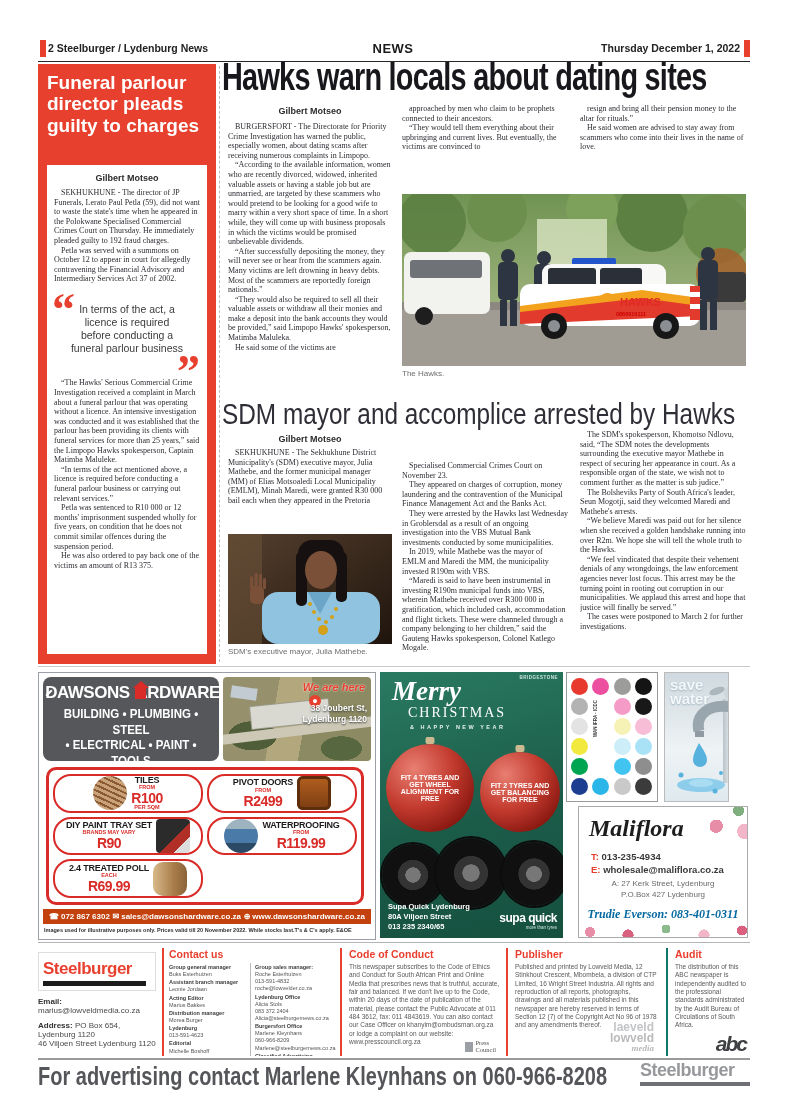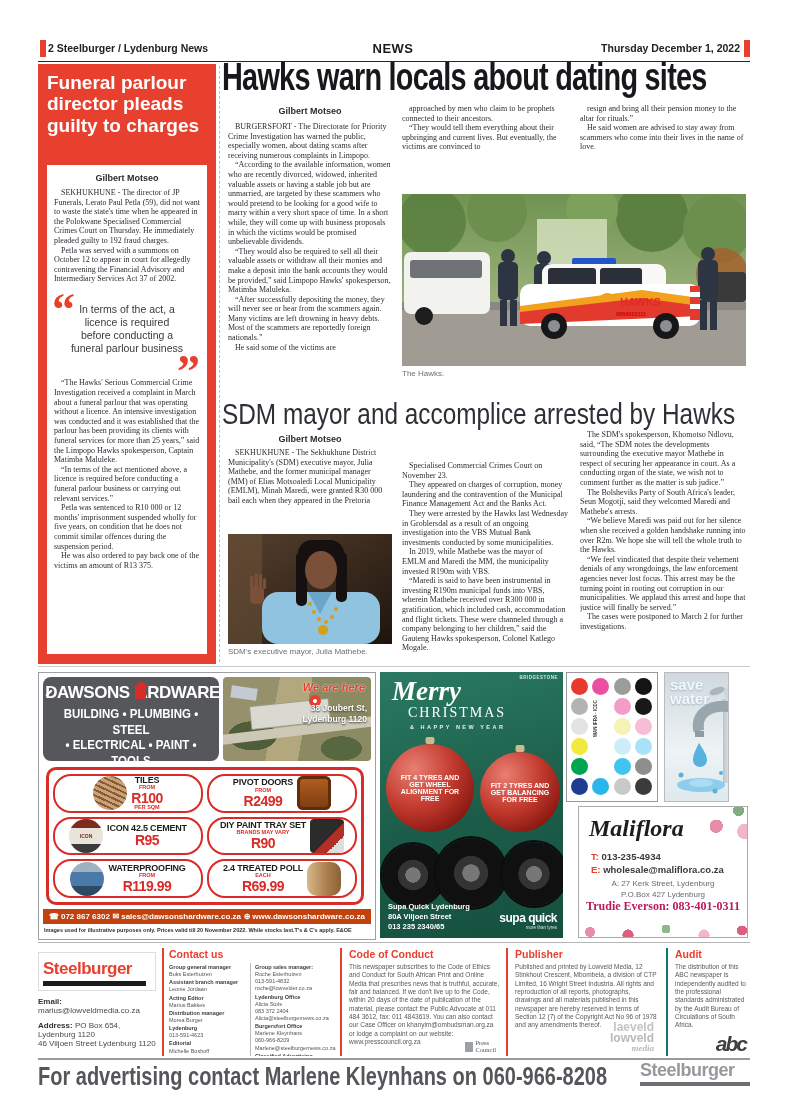--- a/index.html
+++ b/index.html
@@ -130,21 +130,21 @@
   .sw-text{position:absolute;top:5px;left:5px;font-size:15px;font-weight:800;line-height:.95;color:#f3f8fa;text-shadow:0 1px 2px #9fb4bf;}
   .mali{left:578px;top:806px;width:170px;height:132px;border:1px solid #aaa;background:#fff;box-sizing:border-box;overflow:hidden;}
   .mali-fl{position:absolute;border-radius:50%;}
   .fl1{right:-14px;top:-12px;width:64px;height:52px;background:radial-gradient(12px 12px at 30% 60%,#e88da8 0 55%,transparent 56%),radial-gradient(10px 10px at 65% 30%,#7fae7f 0 55%,transparent 56%),radial-gradient(14px 14px at 75% 70%,#f2b6c8 0 55%,transparent 56%);}
   .fl2{left:-8px;bottom:-10px;width:190px;height:30px;border-radius:0;background:radial-gradient(9px 9px at 10% 50%,#e88da8 0 55%,transparent 56%),radial-gradient(10px 10px at 30% 60%,#d9607f 0 55%,transparent 56%),radial-gradient(8px 8px at 50% 40%,#8cba8c 0 55%,transparent 56%),radial-gradient(10px 10px at 70% 60%,#f2b6c8 0 55%,transparent 56%),radial-gradient(9px 9px at 90% 45%,#d9607f 0 55%,transparent 56%);}
   .mali-name{position:absolute;top:8px;left:10px;font-family:"Liberation Serif",serif;font-style:italic;font-weight:bold;font-size:24px;color:#1d1d1d;}
   .mali-line{position:absolute;left:12px;font-size:9.5px;font-weight:bold;color:#3a3a3a;}
   .mali-line .lab{color:#e8402f;}
   .mali-t{top:44px;} .mali-e{top:57px;}
   .mali-a{position:absolute;left:0;right:0;top:72px;text-align:center;font-size:8px;color:#6a6a6a;line-height:1.35;}
-  .mali-agent{position:absolute;left:0;right:0;top:92px;text-align:center;font-family:"Liberation Serif",serif;font-weight:bold;font-size:12px;color:#be185d;}
+  .mali-agent{position:absolute;left:0;right:0;top:100px;text-align:center;font-family:"Liberation Serif",serif;font-style:italic;font-weight:bold;font-size:12px;color:#0369a1;}
 
   
   .foot-rule-top{left:38px;right:36px;top:942px;border-top:1px solid #b5b5b5;}
   .foot-rule-bot{left:38px;right:36px;top:1058px;border-top:2px solid #9a9a9a;}
   .sb-block{left:38px;top:952px;width:118px;font-size:8px;color:#4a4a4a;}
   .sb-logo{border:1px solid #ddd;padding:6px 4px 4px 4px;margin-bottom:6px;}
   .sb-logo .nm{color:#e8402f;font-weight:800;font-size:17px;letter-spacing:-.5px;}
   .sb-logo .bar{height:5px;background:#1c1c1c;margin-top:2px;width:95%;}
   .sb-block b{color:#333;}
   .fcol{box-sizing:border-box;}
@@ -206,22 +206,22 @@
         </div>
     </div>
   </div>
   <div class="abs col-dash"></div>
 
   <div class="abs hawks-headline"><span>Hawks warn locals about dating sites</span></div>
   <div class="abs hawks-byline byline">Gilbert Motseo</div>
   <div class="abs colbox serif hawks-col1">
       <p>BURGERSFORT - The Directorate for Priority Crime Investigation has warned the public, especially women, about dating scams after receiving numerous complaints in Limpopo.</p>
       <p>“According to the available information, women who are recently divorced, widowed, inherited valuable assets or having a stable job but are unmarried, are targeted by these scammers who would pretend to be looking for a good wife to marry within a very short space of time. In a short while, they will come up with business proposals in which the victims would be promised unbelievable dividends.</p>
+      <p>“After successfully depositing the money, they will never see or hear from the scammers again. Many victims are left drowning in heavy debts. Most of the scammers are reportedly foreign nationals.”</p>
       <p>“They would also be required to sell all their valuable assets or withdraw all their monies and make a deposit into the bank accounts they would be provided,” said Limpopo Hawks' spokesperson, Matimba Maluleka.</p>
-      <p>“After successfully depositing the money, they will never see or hear from the scammers again. Many victims are left drowning in heavy debts. Most of the scammers are reportedly foreign nationals.”</p>
       <p>He said some of the victims are</p>
     </div>
   <div class="abs colbox serif hawks-col2">
       <p>approached by men who claim to be prophets connected to their ancestors.</p>
       <p>“They would tell them everything about their upbringing and current lives. But eventually, the victims are convinced to</p>
     </div>
   <div class="abs colbox serif hawks-col3">
       <p>resign and bring all their pension money to the altar for rituals.”</p>
       <p>He said women are advised to stay away from scammers who come into their lives in the name of love.</p>
     </div>
@@ -326,21 +326,21 @@
   </div>
   <div class="abs caption sdm-caption">SDM's executive mayor, Julia Mathebe.</div>
   <div class="abs colbox serif sdm-col2">
       <p>Specialised Commercial Crimes Court on November 23.</p>
       <p>They appeared on charges of corruption, money laundering and the contravention of the Municipal Finance Management Act and the Banks Act.</p>
       <p>They were arrested by the Hawks last Wednesday in Groblersdal as a result of an ongoing investigation into the VBS Mutual Bank investments conducted by some municipalities.</p>
       <p>In 2019, while Mathebe was the mayor of EMLM and Maredi the MM, the municipality invested R190m with VBS.</p>
       <p>“Maredi is said to have been instrumental in investing R190m municipal funds into VBS, wherein Mathebe received over R300 000 in gratification, which included cash, accommodation and flight tickets. These were channeled through a company belonging to her children,” said the Gauteng Hawks spokesperson, Colonel Katlego Mogale.</p>
     </div>
   <div class="abs colbox serif sdm-col3">
-      <p>The SDM's spokesperson, Khomotso Ndlovu, said, “The SDM notes the developments surrounding the executive mayor Mathebe in respect of securing her appearance in court. As a conducting organ of the state, we wish not to comment further as the matter is sub judice.”</p>
+      <p>The SDM's spokesperson, Khomotso Ndlovu, said, “The SDM notes the developments surrounding the executive mayor Mathebe in respect of securing her appearance in court. As a responsible organ of the state, we wish not to comment further as the matter is sub judice.”</p>
       <p>The Bolsheviks Party of South Africa's leader, Seun Mogotji, said they welcomed Maredi and Mathebe's arrests.</p>
       <p>“We believe Maredi was paid out for her silence when she received a golden handshake running into over R2m. We hope she will tell the whole truth to the Hawks.</p>
       <p>“We feel vindicated that despite their vehement denials of any wrongdoings, the law enforcement agencies never lost focus. This arrest may be the turning point in rooting out corruption in our municipalities. We applaud this arrest and hope that justice will finally be served.”</p>
       <p>The cases were postponed to March 2 for further investigations.</p>
     </div>
   <div class="abs ads-rule"></div>
 
   <div class="abs dawsons">
     <div class="dw-logo">
       <div class="dw-brandrow">
@@ -375,29 +375,20 @@
             <div class="psub">PER SQM</div>
           </div>
         </div>
         <div class="pill">
           <div class="ptext">
             <div class="pname">PIVOT DOORS</div>
             <div class="psub">FROM</div>
             <div class="pprice">R2499</div>
           </div>
           <div class="pimg img-door"></div>
-        </div>
-        <div class="pill">
-          <div class="pimg img-cement">
-            <div class="cement-label">ICON</div>
-          </div>
-          <div class="ptext">
-            <div class="pname">ICON 42.5 CEMENT</div>
-            <div class="pprice">R95</div>
-          </div>
         </div>
         <div class="pill">
           <div class="ptext">
             <div class="pname">DIY PAINT TRAY SET</div>
             <div class="psub">BRANDS MAY VARY</div>
             <div class="pprice">R90</div>
           </div>
           <div class="pimg img-paint"></div>
         </div>
         <div class="pill">

